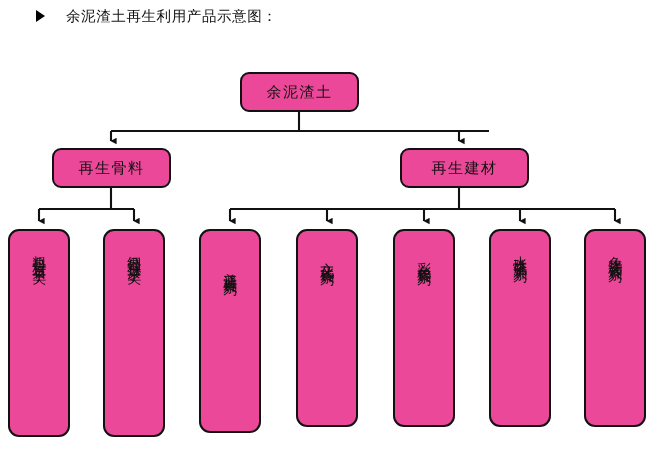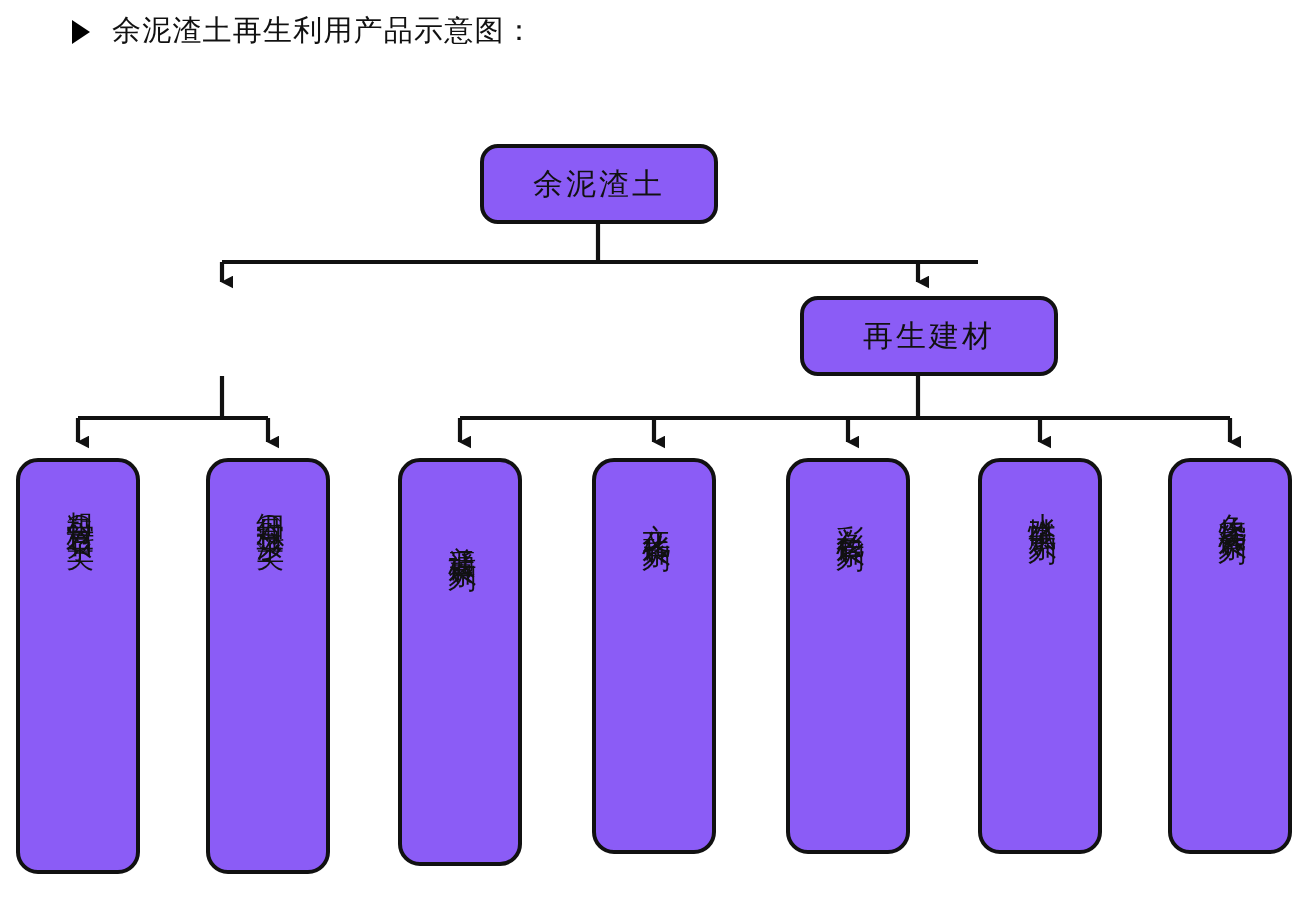--- a/index.html
+++ b/index.html
@@ -23,21 +23,21 @@
     height: 452px;
   }
 
   
   .heading {
     position: absolute;
     left: 36px;
     top: 9px;
     display: flex;
     align-items: center;
-    gap: 11px;
+    gap: 21px;
     white-space: nowrap;
   }
   .bullet-tri {
     width: 0; height: 0;
     border-left: 9px solid #000;
     border-top: 6px solid transparent;
     border-bottom: 6px solid transparent;
     display: block;
   }
   .heading-text {
@@ -54,21 +54,21 @@
     width: 653px; height: 452px;
     pointer-events: none;
   }
 
   
   .node {
     position: absolute;
     box-sizing: border-box;
     border: 2px solid #111;
     border-radius: 9px;
-    background: #8b5cf6;
+    background: #ec4899;
     display: flex;
     align-items: center;
     justify-content: center;
   }
   .node.tall {
     border-radius: 11px;
     align-items: flex-start;
     justify-content: center;
   }
 
@@ -136,20 +136,23 @@
       <path d="M424,209 L424,221" marker-end="url(#arrowhead)"></path>
       <path d="M520,209 L520,221" marker-end="url(#arrowhead)"></path>
       <path d="M615,209 L615,221" marker-end="url(#arrowhead)"></path>
     </g>
   </svg>
 
   <div class="node" style="left:240px; top:72px; width:119px; height:40px;">
     <span class="hlabel">余泥渣土</span>
   </div>
 
+  <div class="node" style="left:52px; top:148px; width:119px; height:40px;">
+    <span class="hlabel">再生骨料</span>
+  </div>
 
   <div class="node" style="left:400px; top:148px; width:129px; height:40px;">
     <span class="hlabel">再生建材</span>
   </div>
 
   <div class="node tall" style="left:8px; top:229px; width:62px; height:208px;">
     <span class="vlabel wrap2 v-pad-a">粗骨料（石子类）</span>
   </div>
 
   <div class="node tall" style="left:103px; top:229px; width:62px; height:208px;">

